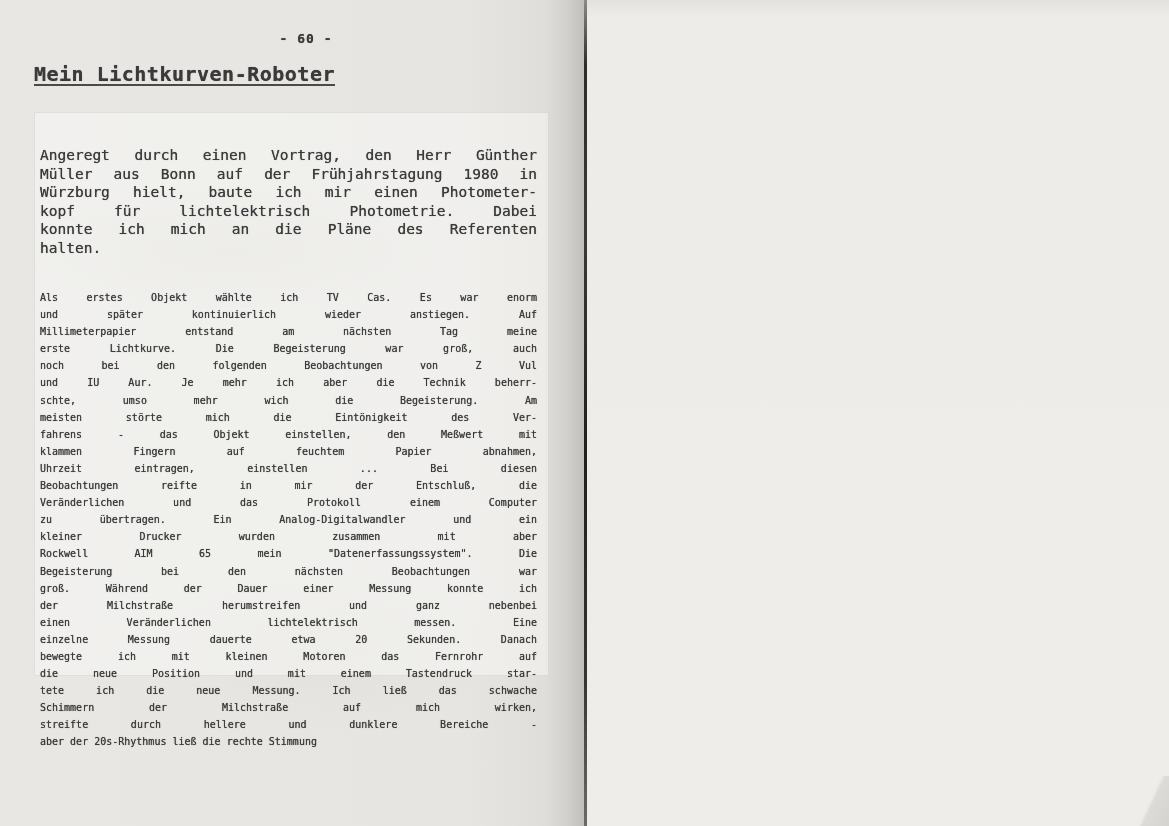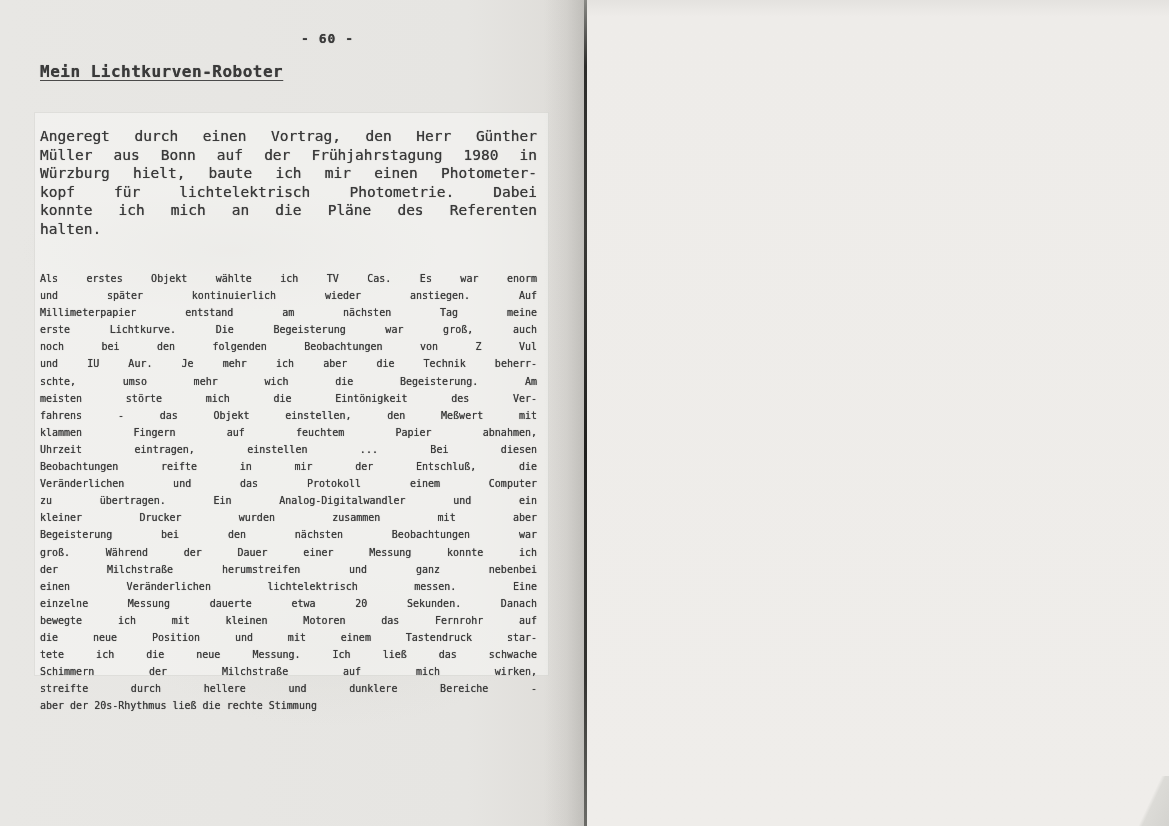--- a/index.html
+++ b/index.html
@@ -42,31 +42,31 @@
   }
   .gutter-shade-right {
     position: absolute; left: 587px; top: 0; width: 28px; height: 826px;
     background: linear-gradient(90deg, rgba(120,119,114,0.30) 0%, rgba(120,119,114,0) 100%);
   }
 
   
   .ink { color: #3a3a3a; text-shadow: 0 0 0.7px rgba(55,55,55,0.85); }
   .pagenum {
     position: absolute; font-size: 13px; font-weight: bold;
-    letter-spacing: 1px; text-align: right;
+    letter-spacing: 1px; text-align: center;
   }
   .pagenum-left { left: 258px; top: 31px; width: 96px; }
   .title {
-    position: absolute; left: 40px; top: 62px;
-    font-size: 16px; font-weight: bold; letter-spacing: 0.5px;
+    position: absolute; left: 34px; top: 62px;
+    font-size: 20px; font-weight: bold; letter-spacing: 0.5px;
     text-decoration: underline;
     text-decoration-color: rgba(70,70,70,0.55);
     text-underline-offset: 3px;
   }
-  .para { position: absolute; }
+  .para { position: absolute; margin-top: 19px; }
   .para .tline {
     text-align: justify; text-align-last: justify; text-justify: inter-word;
     white-space: normal;
   }
   .para .tline-last { text-align-last: left; }
 
   .para-l1 { left: 40px; top: 127px; width: 497px; font-size: 14.5px; line-height: 18.6px; }
   .para-l2 { left: 40px; top: 270px; width: 497px; font-size: 10px; line-height: 17.1px; }
 
   
@@ -101,20 +101,21 @@
         <div class="tline">und IU Aur. Je mehr ich aber die Technik beherr-</div>
         <div class="tline">schte, umso mehr wich die Begeisterung. Am</div>
         <div class="tline">meisten störte mich die Eintönigkeit des Ver-</div>
         <div class="tline">fahrens - das Objekt einstellen, den Meßwert mit</div>
         <div class="tline">klammen Fingern auf feuchtem Papier abnahmen,</div>
         <div class="tline">Uhrzeit eintragen, einstellen ... Bei diesen</div>
         <div class="tline">Beobachtungen reifte in mir der Entschluß, die</div>
         <div class="tline">Veränderlichen und das Protokoll einem Computer</div>
         <div class="tline">zu übertragen. Ein Analog-Digitalwandler und ein</div>
         <div class="tline">kleiner Drucker wurden zusammen mit aber</div>
+        <div class="tline">Rockwell AIM 65 mein "Datenerfassungssystem". Die</div>
         <div class="tline">Begeisterung bei den nächsten Beobachtungen war</div>
         <div class="tline">groß. Während der Dauer einer Messung konnte ich</div>
         <div class="tline">der Milchstraße herumstreifen und ganz nebenbei</div>
         <div class="tline">einen Veränderlichen lichtelektrisch messen. Eine</div>
         <div class="tline">einzelne Messung dauerte etwa 20 Sekunden. Danach</div>
         <div class="tline">bewegte ich mit kleinen Motoren das Fernrohr auf</div>
         <div class="tline">die neue Position und mit einem Tastendruck star-</div>
         <div class="tline">tete ich die neue Messung. Ich ließ das schwache</div>
         <div class="tline">Schimmern der Milchstraße auf mich wirken,</div>
         <div class="tline">streifte durch hellere und dunklere Bereiche -</div>

